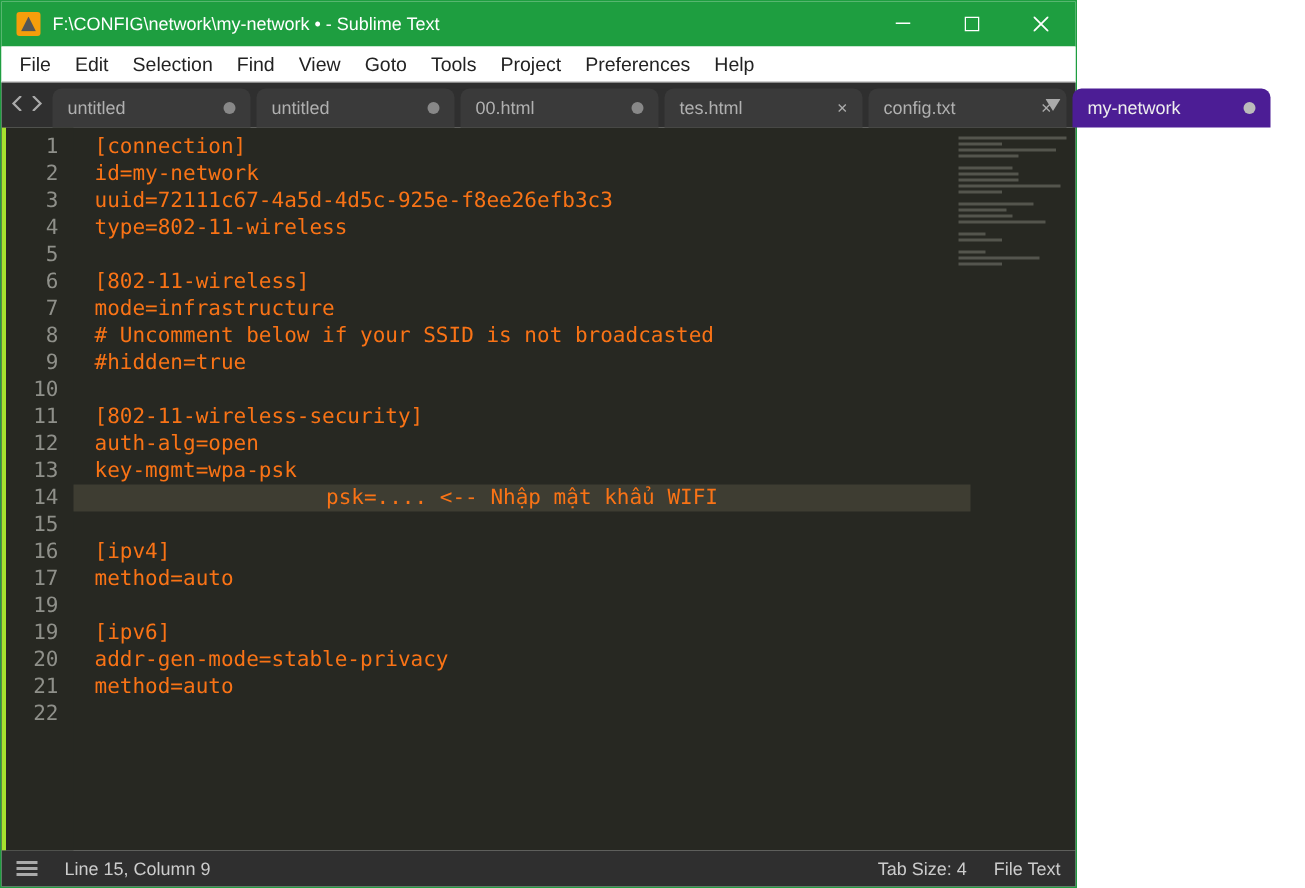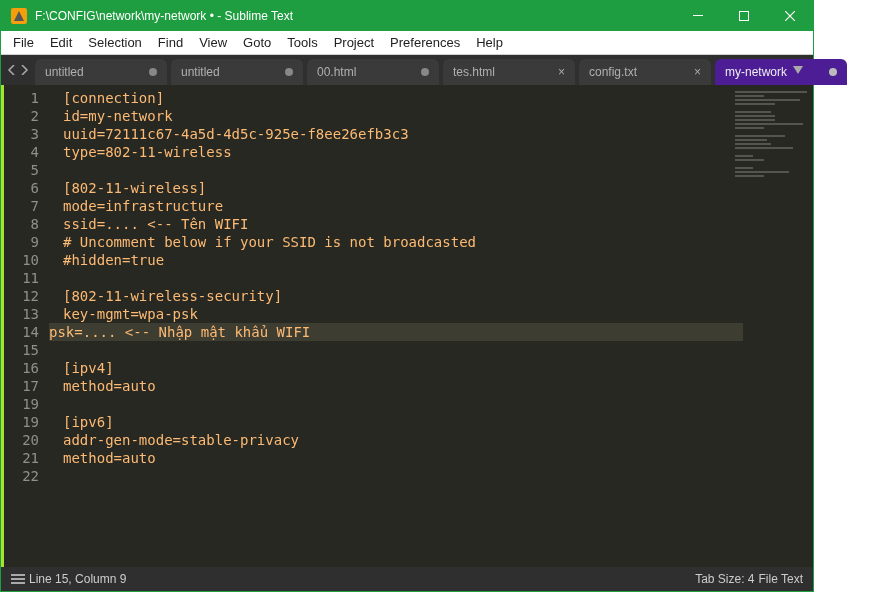--- a/index.html
+++ b/index.html
@@ -1,17 +1,17 @@
 <!DOCTYPE html>
 <html><head>
 <meta charset="utf-8">
 <style>
   * { margin: 0; padding: 0; box-sizing: border-box; }
   html, body { width: 870px; height: 592px; font-family: "Segoe UI", Tahoma, sans-serif; overflow: hidden; background: #fff; }
-  .window { width: 814px; height: 592px; border: 1px solid #1e9e40; display: flex; flex-direction: column; background: #fff; }
+  .window { width: 718px; height: 592px; border: 1px solid #1e9e40; display: flex; flex-direction: column; background: #fff; }
   .titlebar { height: 30px; background: #1e9e40; color: #fff; display: flex; align-items: center; font-size: 12px; }
   .titlebar .logo { width: 16px; height: 16px; margin: 0 8px 0 10px; background: #f59e0b; display: inline-block; border-radius: 2px; position: relative; }
   .titlebar .logo::after { content:""; position:absolute; inset:3px; background:#555; clip-path: polygon(50% 0,100% 100%,0 100%);}
   .titlebar .title { flex: 1; white-space: nowrap; overflow: hidden; }
   .winbtns { display: flex; height: 100%; }
   .winbtn { width: 46px; display: flex; align-items: center; justify-content: center; color: #fff; }
   .menubar { height: 24px; background: #fff; display: flex; align-items: center; font-size: 13px; color: #222; padding-left: 4px; border-bottom: 1px solid #d0d0d0; }
   .menubar span { padding: 2px 8px; }
   .tabbar { height: 30px; background: #2f2f2f; display: flex; align-items: flex-end; position: relative; }
   .navarrows { display: flex; align-items: center; height: 100%; padding: 0 6px; gap: 2px; }
@@ -20,26 +20,26 @@
   .tab.active { background: #4c1d95; color: #eee; }
   .tab .spacer { flex: 1; }
   .tab .dirty { width: 8px; height: 8px; border-radius: 50%; background: #888; }
   .tab.active .dirty { background: #bbb; }
   .tab .close-x { color: #aaa; font-size: 12px; line-height: 1; }
   .overflow { color: #aaa; padding: 0 10px; height: 100%; display: flex; align-items: center; }
   .editor { flex: 1; background: #272822; position: relative; display: flex; font-family: Menlo, Consolas, monospace; font-size: 14px; overflow: hidden; }
   .gutter { width: 48px; background: #272822; color: #8f908a; text-align: right; padding: 4px 10px 0 0; border-right: 0; }
   .gutter .edge { position: absolute; left: 0; top: 0; bottom: 0; width: 3px; background: #a6e22e; }
   .gutter div.ln { height: 18px; line-height: 18px; }
-  .code { flex: 1; padding: 4px 0 0 14px; color: #fdba74; }
+  .code { flex: 1; padding: 4px 0 0 14px; color: #f97316; }
   .code .row { height: 18px; line-height: 18px; white-space: pre; }
-  .code .row.highlight { background: #3e3d32; margin-left: -14px; margin-right: 70px; }
+  .code .row.highlight { background: #3e3d32; margin-left: -14px; margin-right: 70px; text-align: center; }
   .minimap { position: absolute; right: 6px; top: 6px; width: 72px; height: 110px; opacity: 0.55; }
   .minimap div { height: 2px; background: #7a7a72; margin-bottom: 2px; }
-  .statusbar { height: 24px; background: #2f2f2f; color: #ccc; font-size: 12px; display: flex; align-items: center; padding: 0 10px; gap: 4px; }
+  .statusbar { height: 24px; background: #2f2f2f; color: #ccc; font-size: 12px; display: flex; align-items: center; padding: 0 10px; gap: 18px; }
   .statusbar .menuic { width: 14px; height: 10px; display: inline-block; }
   .statusbar .menuic span { display:block; height:2px; background:#aaa; margin-bottom:2px; }
   .statusbar .grow { flex: 1; }
   .tabbar-right { position:absolute; right:0; top:0; bottom:0; display:flex; align-items:center; }
 </style>
 </head>
 <body>
 
 <div class="window">
 
@@ -159,25 +159,25 @@
         </div>
     </div>
     <div class="code" id="code-lines">
         <div class="row">[connection]</div>
         <div class="row">id=my-network</div>
         <div class="row">uuid=72111c67-4a5d-4d5c-925e-f8ee26efb3c3</div>
         <div class="row">type=802-11-wireless</div>
         <div class="row"></div>
         <div class="row">[802-11-wireless]</div>
         <div class="row">mode=infrastructure</div>
-        <div class="row">ssid=.... &lt;-- Tên WIFI</div>
         <div class="row"># Uncomment below if your SSID is not broadcasted</div>
         <div class="row">#hidden=true</div>
         <div class="row"></div>
         <div class="row">[802-11-wireless-security]</div>
+        <div class="row">auth-alg=open</div>
         <div class="row">key-mgmt=wpa-psk</div>
         <div class="row highlight">psk=.... &lt;-- Nhập mật khẩu WIFI</div>
         <div class="row"></div>
         <div class="row">[ipv4]</div>
         <div class="row">method=auto</div>
         <div class="row"></div>
         <div class="row">[ipv6]</div>
         <div class="row">addr-gen-mode=stable-privacy</div>
         <div class="row">method=auto</div>
       </div>

